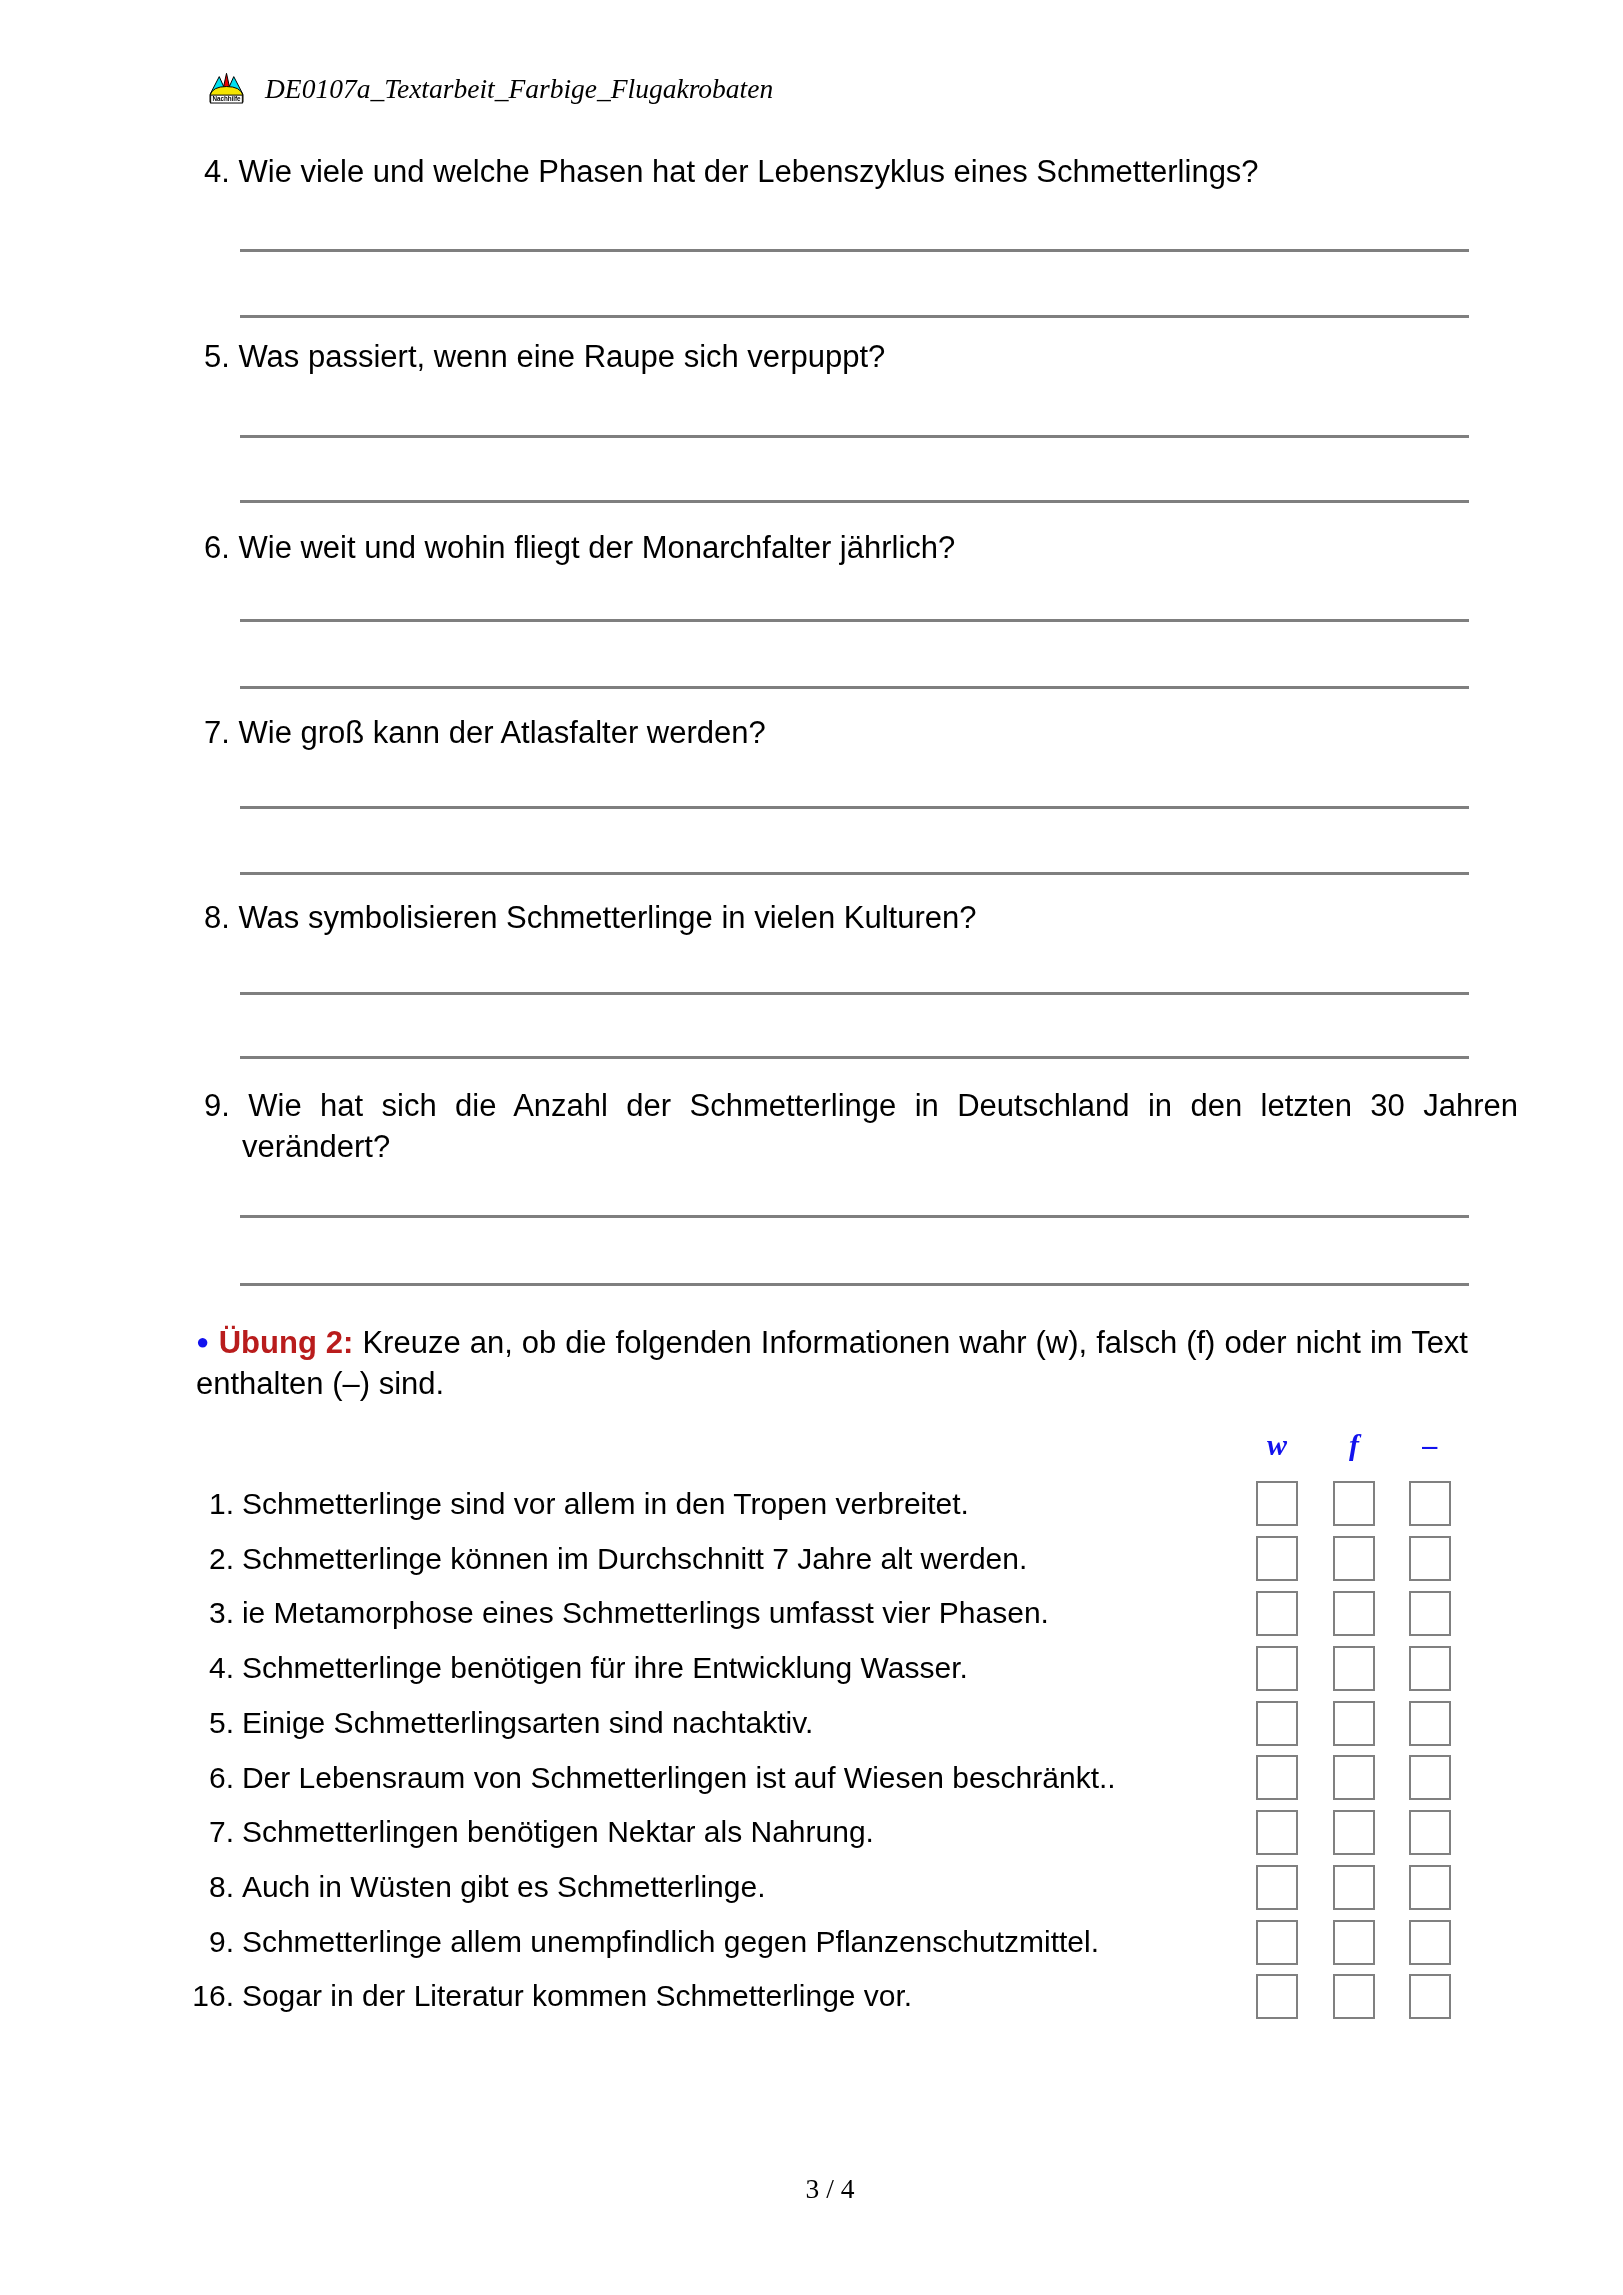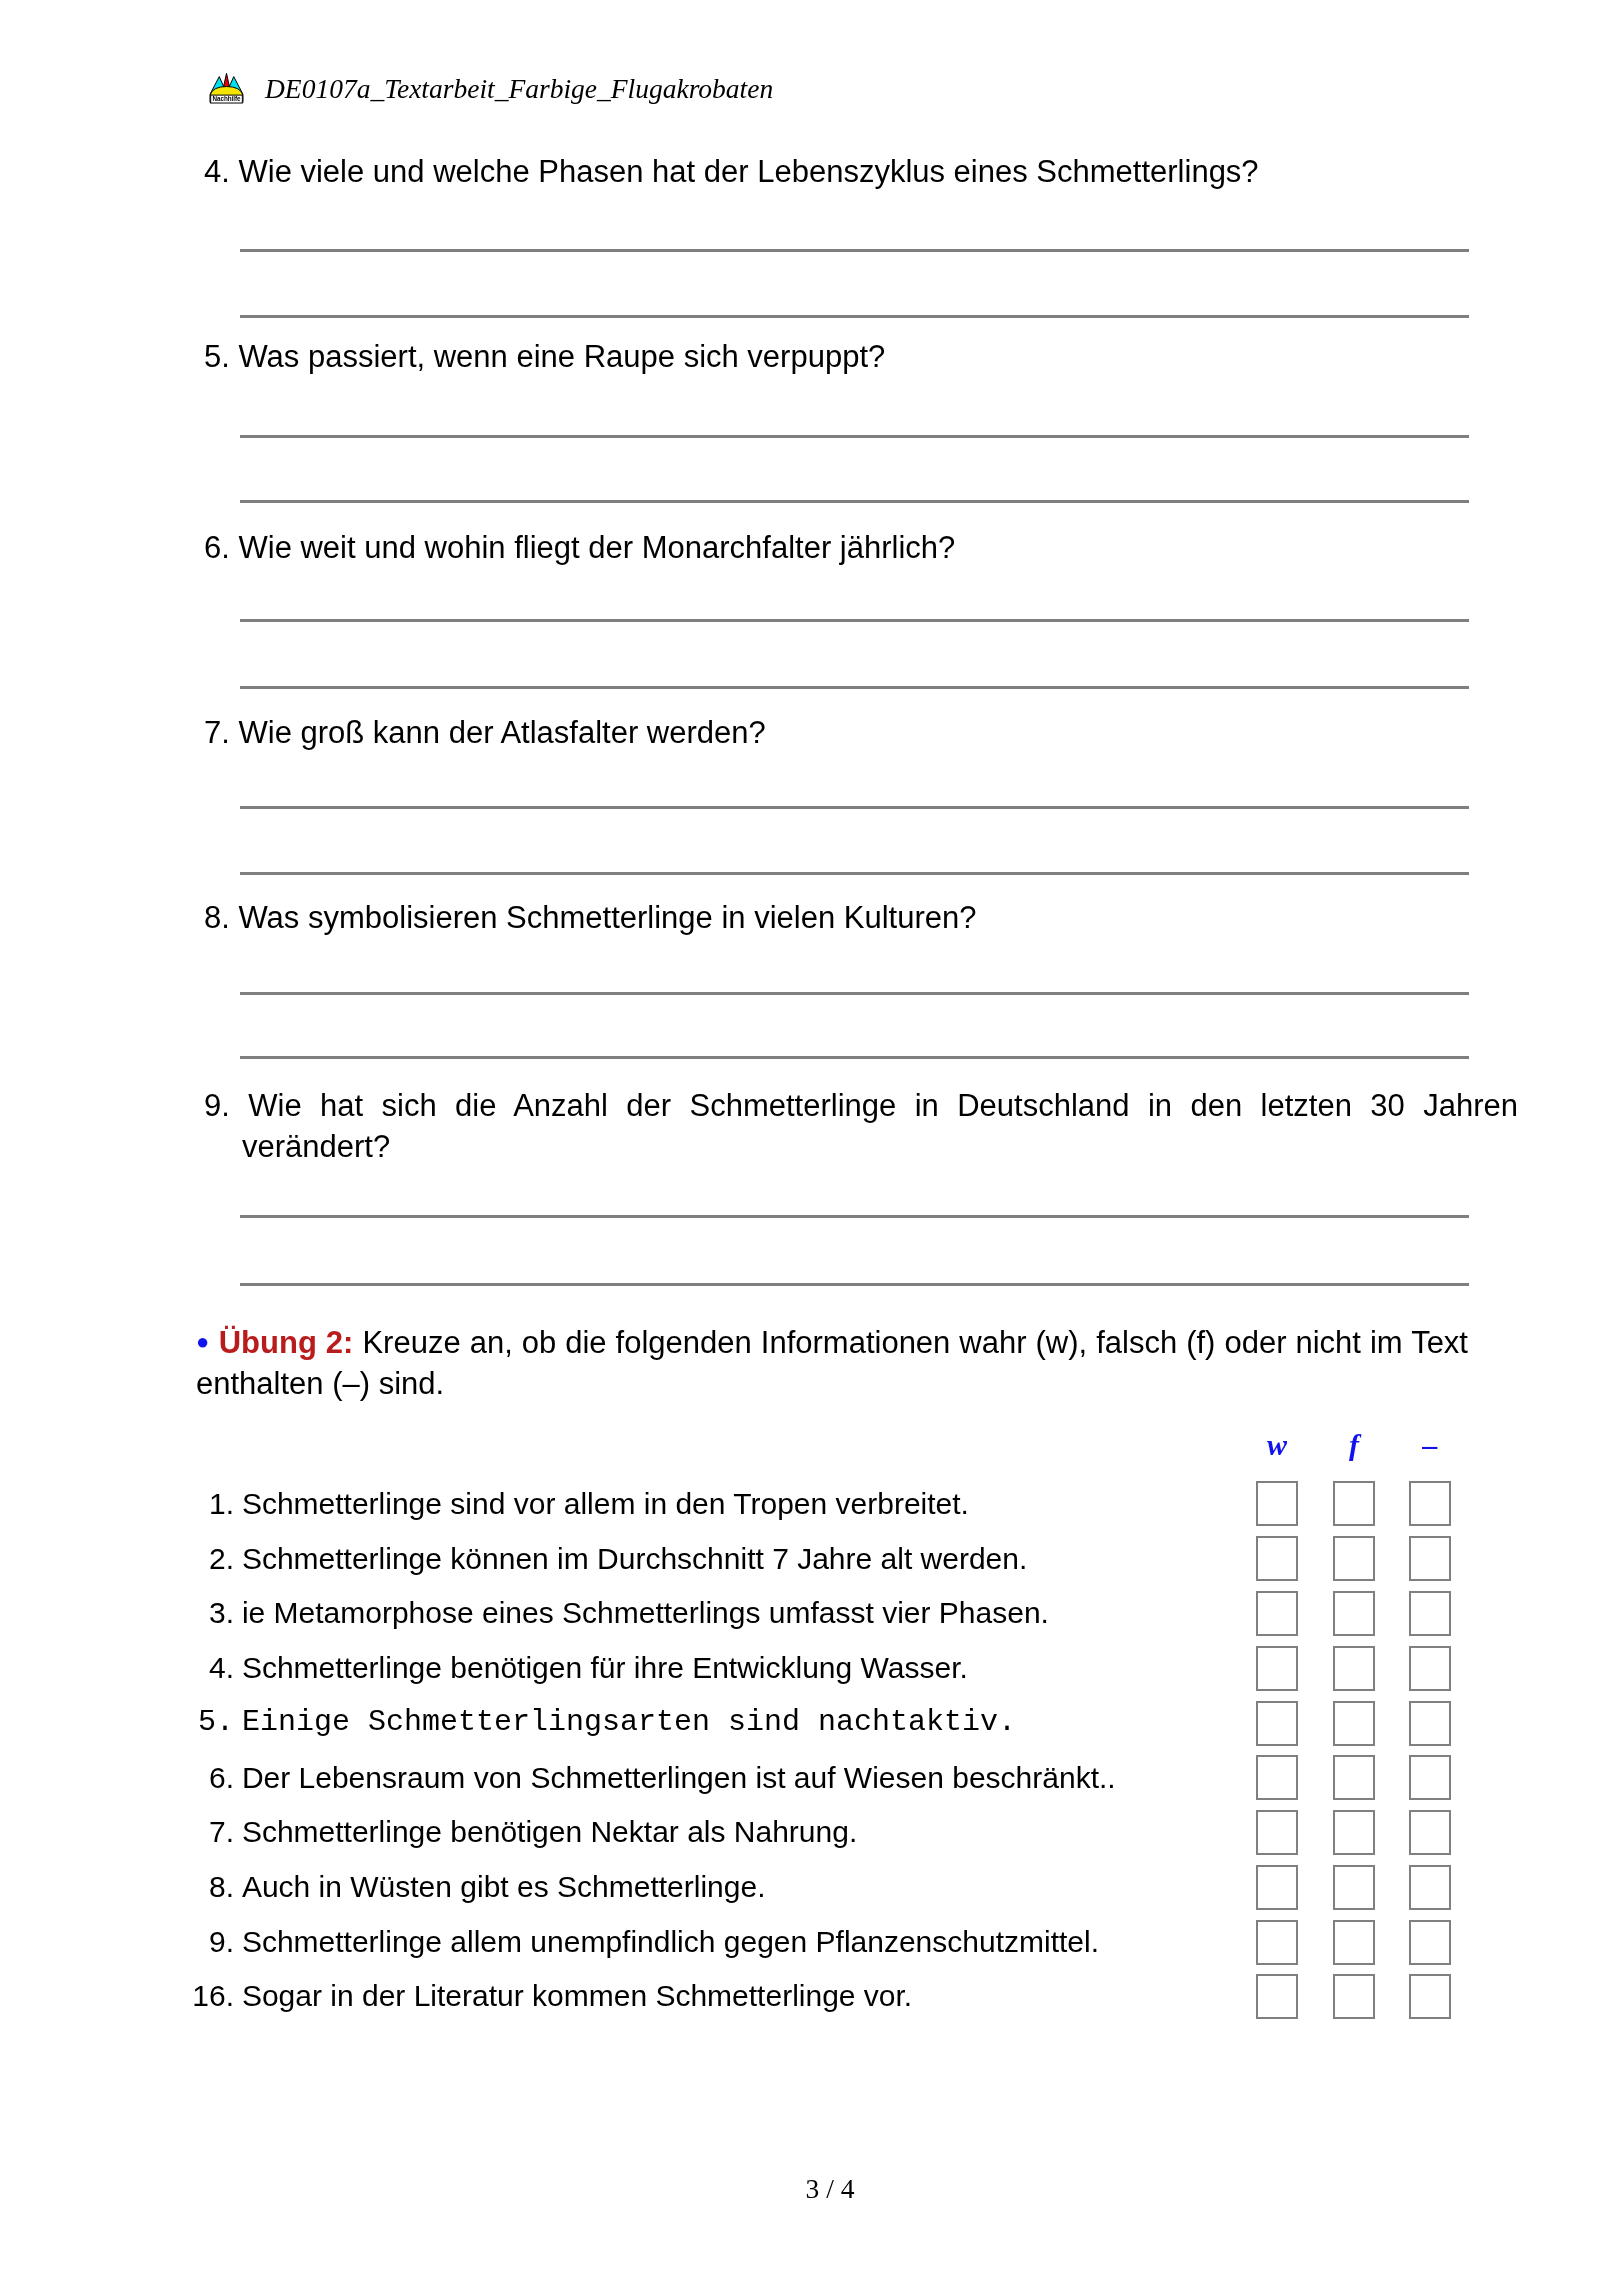--- a/index.html
+++ b/index.html
@@ -121,29 +121,29 @@
       <div class="checkbox" style="left: 1333px; top: 1536px;"></div>
       <div class="checkbox" style="left: 1409px; top: 1536px;"></div>
       <div class="statement" style="top: 1590px;"><span class="s-num">3.</span><span>ie Metamorphose eines Schmetterlings umfasst vier Phasen.</span></div>
       <div class="checkbox" style="left: 1256px; top: 1591px;"></div>
       <div class="checkbox" style="left: 1333px; top: 1591px;"></div>
       <div class="checkbox" style="left: 1409px; top: 1591px;"></div>
       <div class="statement" style="top: 1645px;"><span class="s-num">4.</span><span>Schmetterlinge benötigen für ihre Entwicklung Wasser.</span></div>
       <div class="checkbox" style="left: 1256px; top: 1646px;"></div>
       <div class="checkbox" style="left: 1333px; top: 1646px;"></div>
       <div class="checkbox" style="left: 1409px; top: 1646px;"></div>
-      <div class="statement" style="top: 1700px; font-family: Liberation Mono, monospace;"><span class="s-num">5.</span><span>Einige Schmetterlingsarten sind nachtaktiv.</span></div>
+      <div class="statement" style="top: 1700px;"><span class="s-num">5.</span><span>Einige Schmetterlingsarten sind nachtaktiv.</span></div>
       <div class="checkbox" style="left: 1256px; top: 1701px;"></div>
       <div class="checkbox" style="left: 1333px; top: 1701px;"></div>
       <div class="checkbox" style="left: 1409px; top: 1701px;"></div>
       <div class="statement" style="top: 1755px;"><span class="s-num">6.</span><span>Der Lebensraum von Schmetterlingen ist auf Wiesen beschränkt..</span></div>
       <div class="checkbox" style="left: 1256px; top: 1755px;"></div>
       <div class="checkbox" style="left: 1333px; top: 1755px;"></div>
       <div class="checkbox" style="left: 1409px; top: 1755px;"></div>
-      <div class="statement" style="top: 1809px;"><span class="s-num">7.</span><span>Schmetterlinge benötigen Nektar als Nahrung.</span></div>
+      <div class="statement" style="top: 1809px;"><span class="s-num">7.</span><span>Schmetterlingen benötigen Nektar als Nahrung.</span></div>
       <div class="checkbox" style="left: 1256px; top: 1810px;"></div>
       <div class="checkbox" style="left: 1333px; top: 1810px;"></div>
       <div class="checkbox" style="left: 1409px; top: 1810px;"></div>
       <div class="statement" style="top: 1864px;"><span class="s-num">8.</span><span>Auch in Wüsten gibt es Schmetterlinge.</span></div>
       <div class="checkbox" style="left: 1256px; top: 1865px;"></div>
       <div class="checkbox" style="left: 1333px; top: 1865px;"></div>
       <div class="checkbox" style="left: 1409px; top: 1865px;"></div>
       <div class="statement" style="top: 1919px;"><span class="s-num">9.</span><span>Schmetterlinge allem unempfindlich gegen Pflanzenschutzmittel.</span></div>
       <div class="checkbox" style="left: 1256px; top: 1920px;"></div>
       <div class="checkbox" style="left: 1333px; top: 1920px;"></div>

